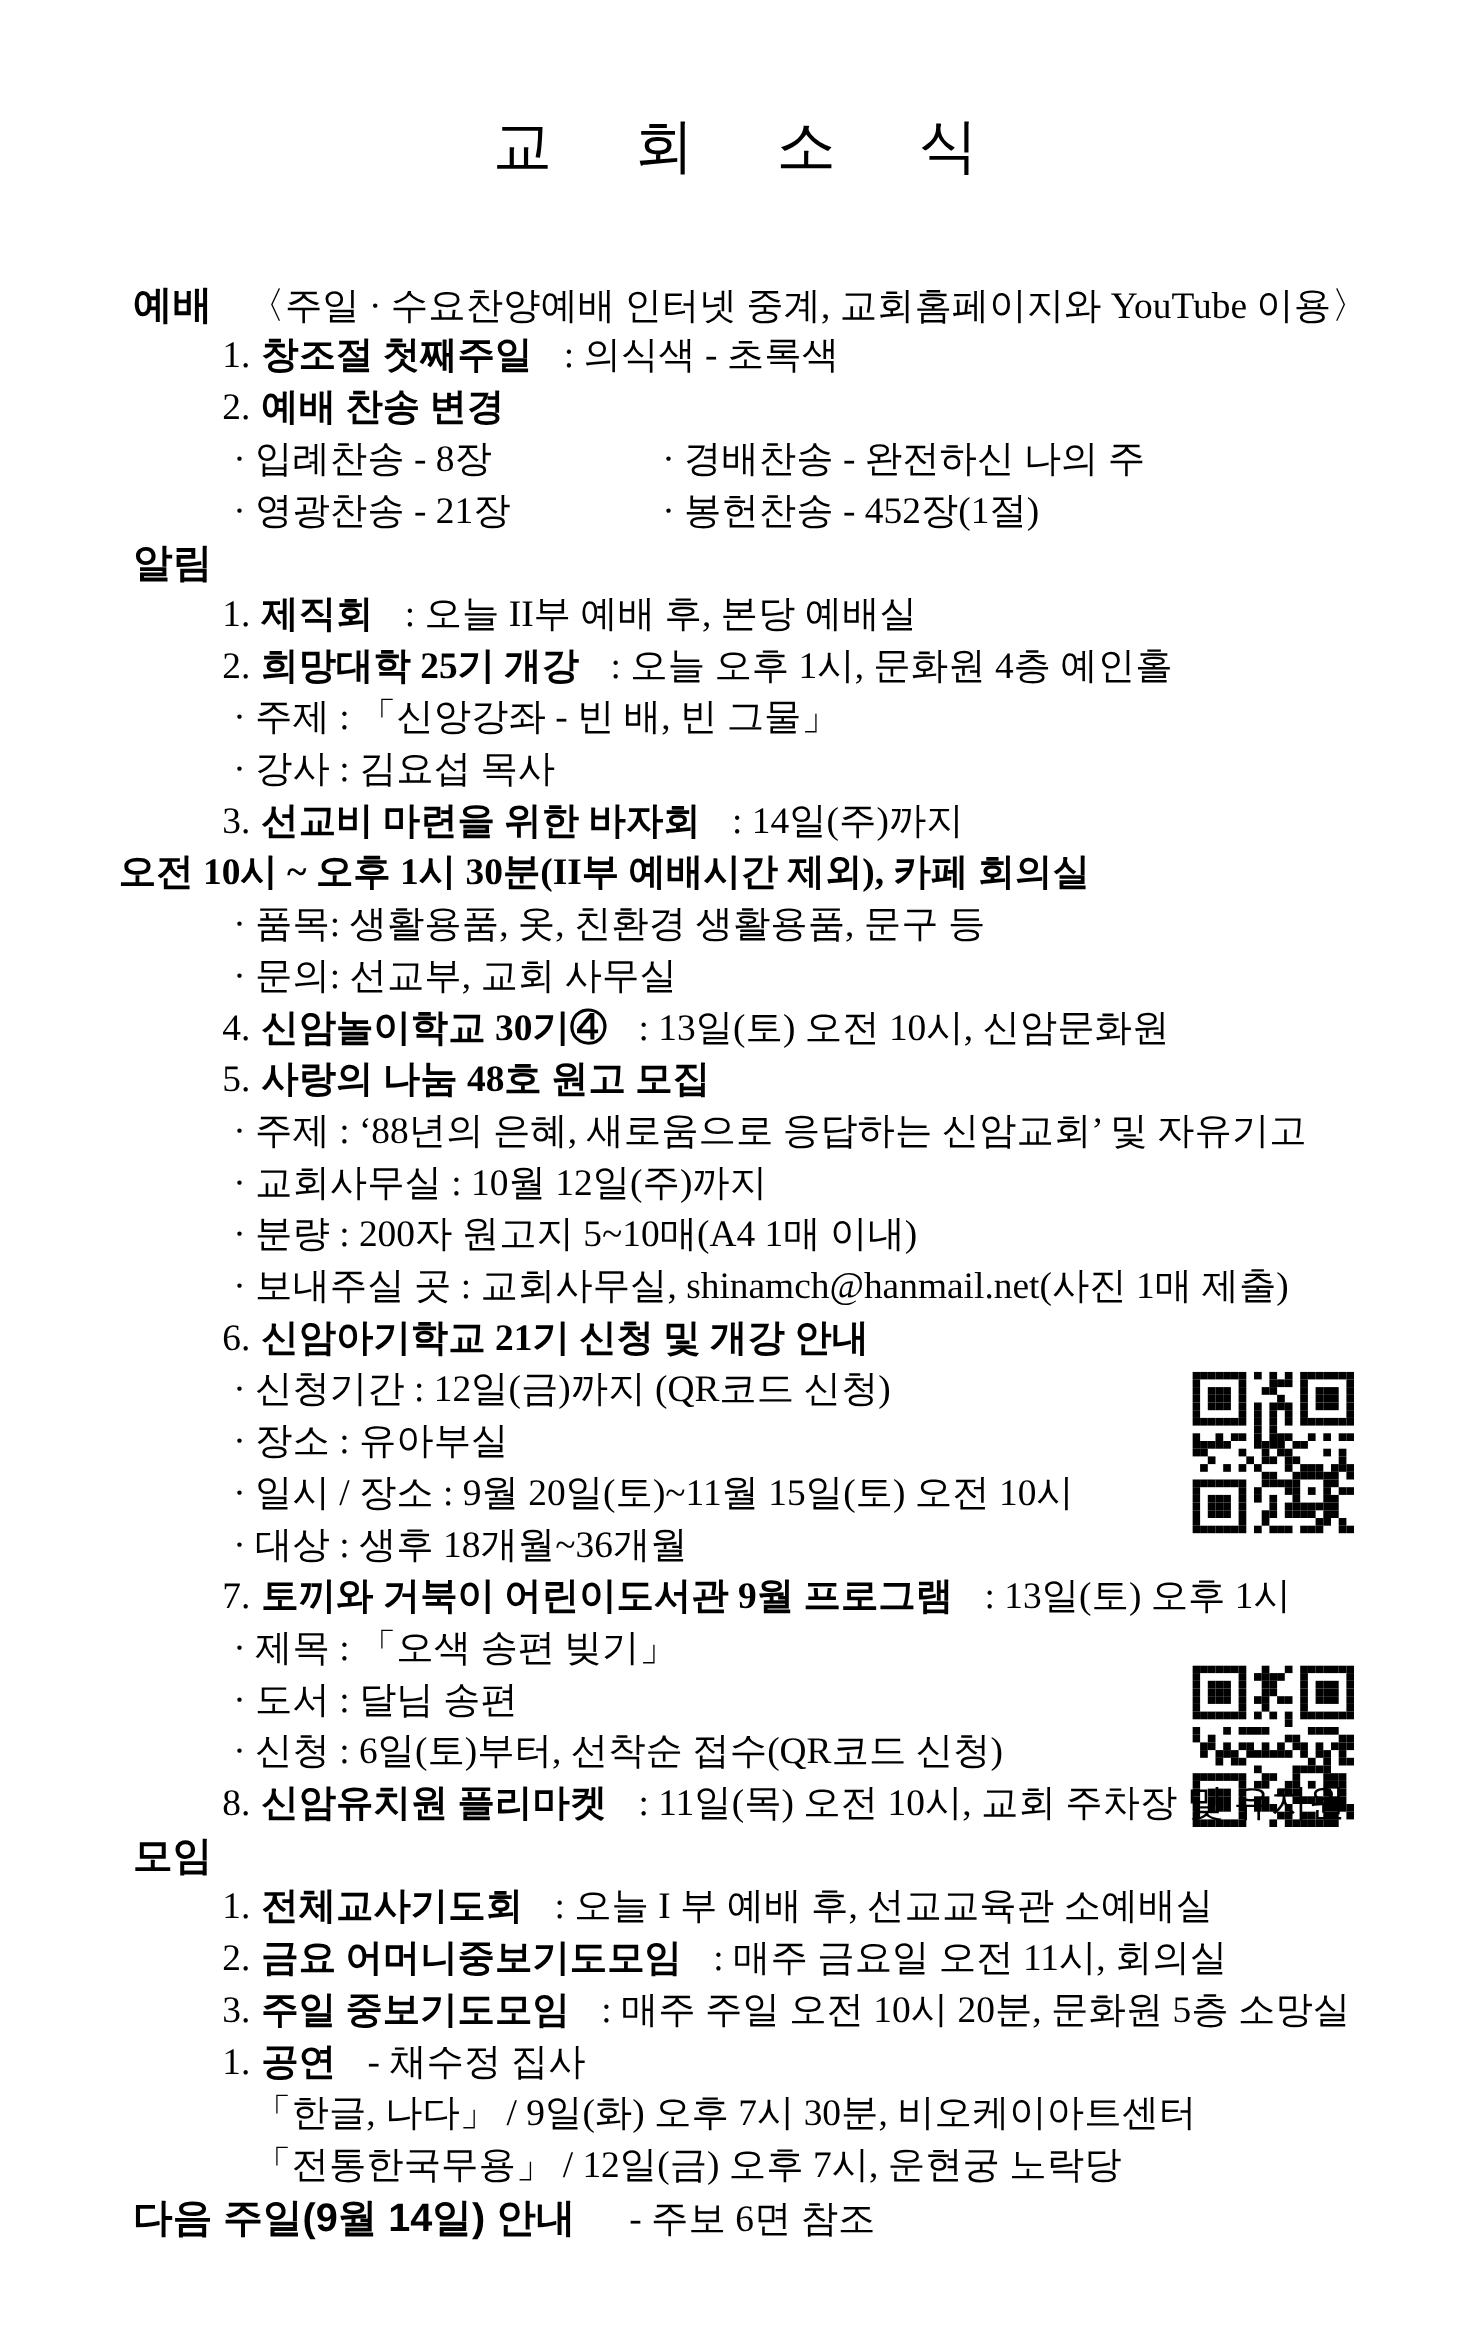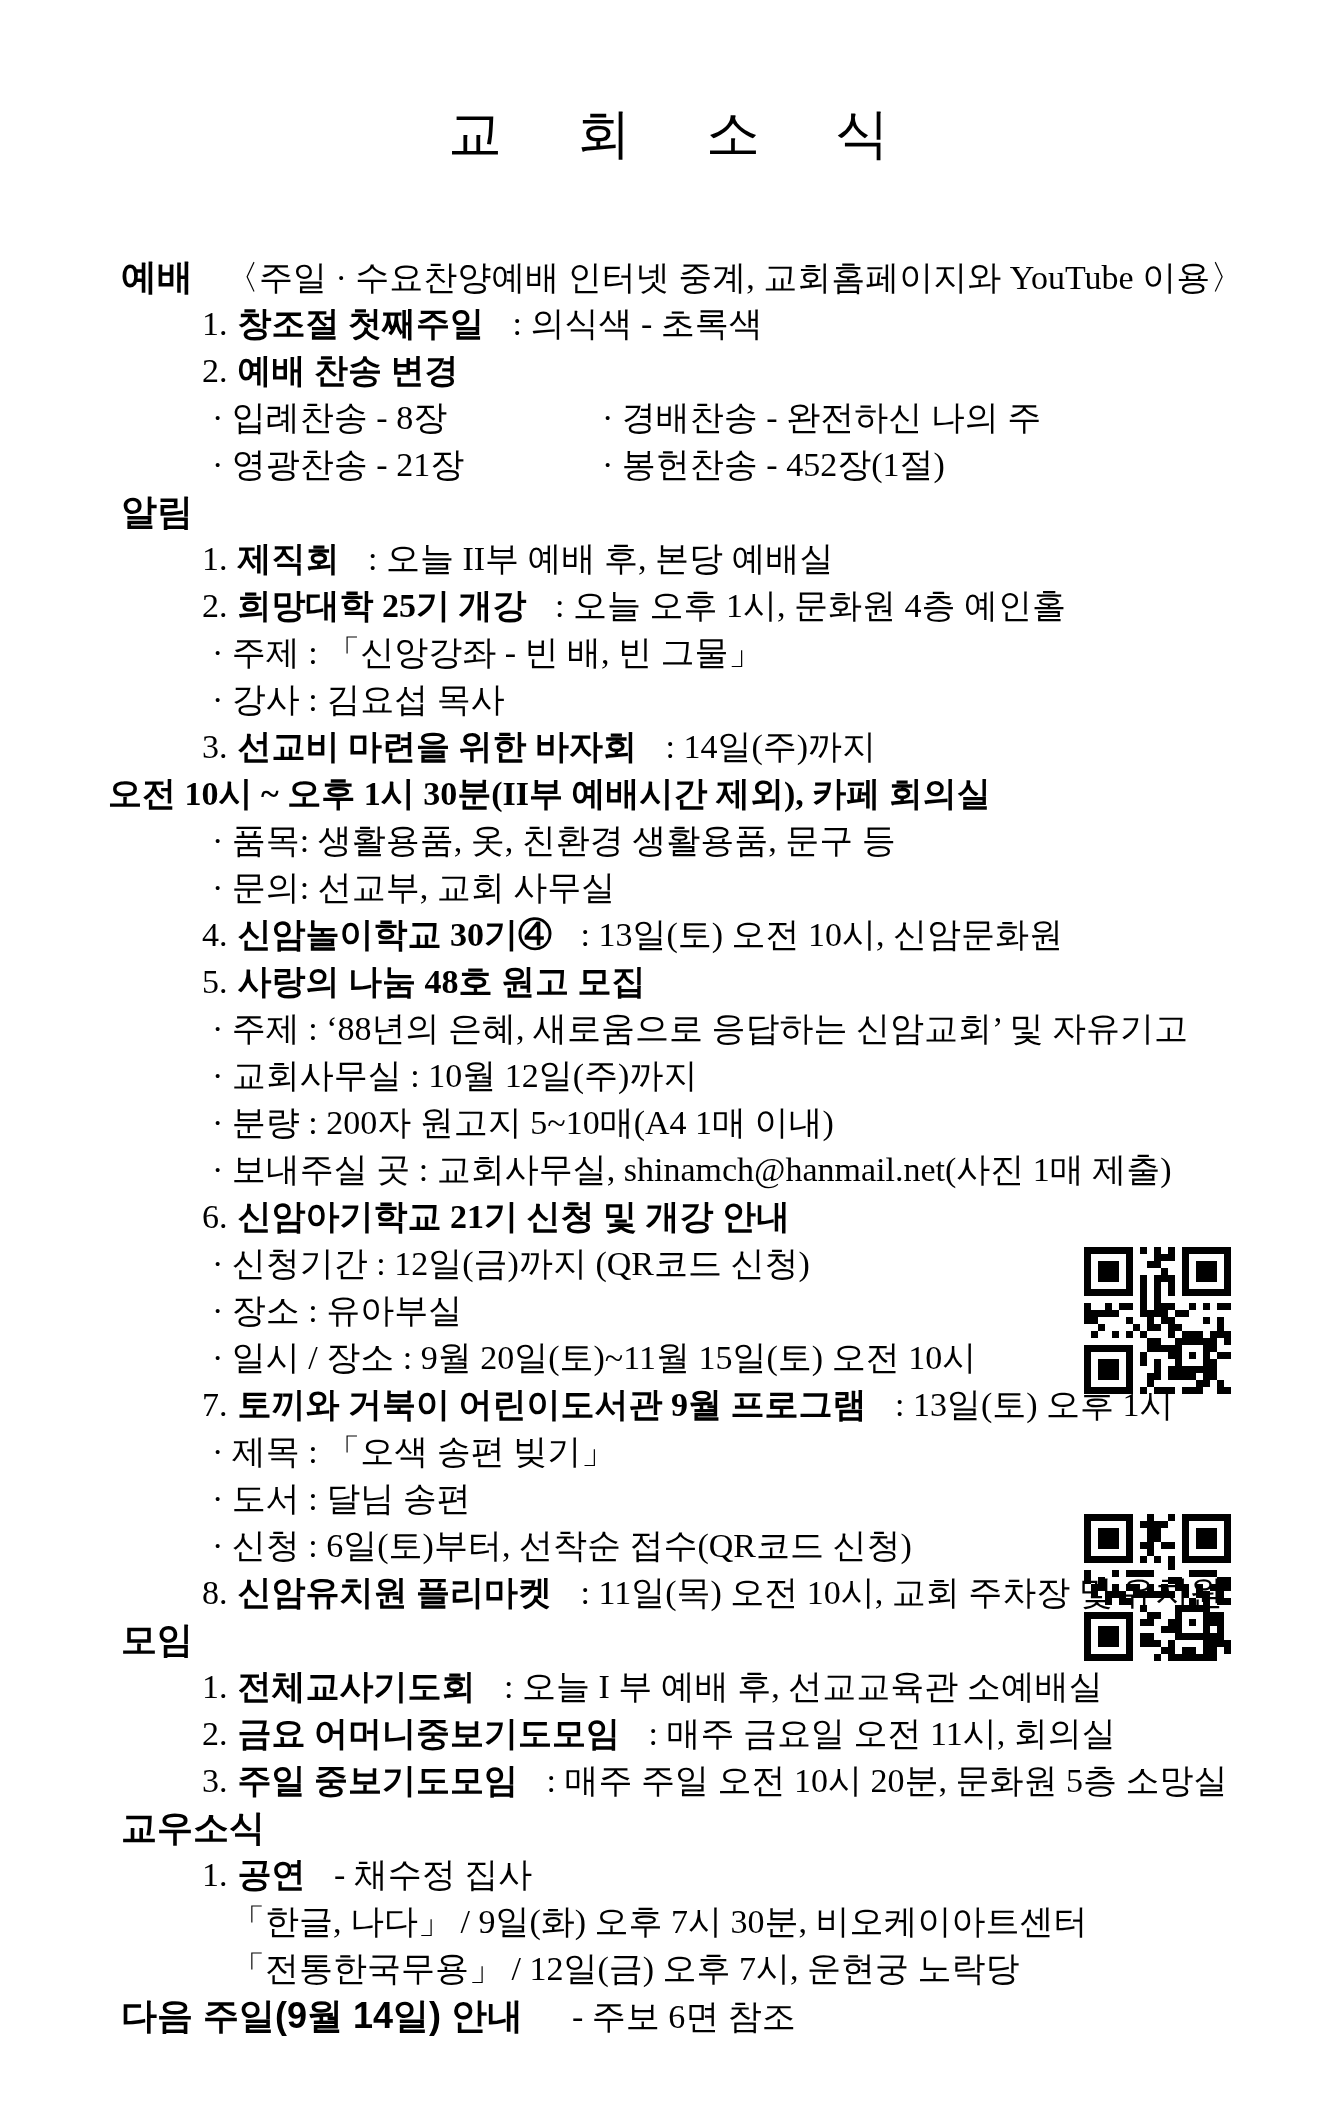--- a/index.html
+++ b/index.html
@@ -120,20 +120,23 @@
   </div>
       <div class="line bullet">
     <span class="txt">· 신청기간 : 12일(금)까지 (QR코드 신청)</span>
   </div>
       <div class="line bullet">
     <span class="txt">· 장소 : 유아부실</span>
   </div>
       <div class="line bullet">
     <span class="txt">· 일시 / 장소 : 9월 20일(토)~11월 15일(토) 오전 10시</span>
   </div>
+      <div class="line bullet">
+    <span class="txt">· 대상 : 생후 18개월~36개월</span>
+  </div>
       <div class="line num">
     <span class="numno">7.</span><span class="lbl">토끼와 거북이 어린이도서관 9월 프로그램</span><span class="rest"> : 13일(토) 오후 1시</span>
   </div>
       <div class="line bullet">
     <span class="txt">· 제목 : 「오색 송편 빚기」</span>
   </div>
       <div class="line bullet">
     <span class="txt">· 도서 : 달님 송편</span>
   </div>
       <div class="line bullet">
@@ -146,23 +149,20 @@
     <span class="hdr">모임</span><span class="rest"></span>
   </div>
       <div class="line num">
     <span class="numno">1.</span><span class="lbl">전체교사기도회</span><span class="rest"> : 오늘 I 부 예배 후, 선교교육관 소예배실</span>
   </div>
       <div class="line num">
     <span class="numno">2.</span><span class="lbl">금요 어머니중보기도모임</span><span class="rest"> : 매주 금요일 오전 11시, 회의실</span>
   </div>
       <div class="line num">
     <span class="numno">3.</span><span class="lbl">주일 중보기도모임</span><span class="rest"> : 매주 주일 오전 10시 20분, 문화원 5층 소망실</span>
-  </div>
-      <div class="line header">
-    <span class="hdr">교우소식</span><span class="rest"></span>
   </div>
       <div class="line num">
     <span class="numno">1.</span><span class="lbl">공연</span><span class="rest"> - 채수정 집사</span>
   </div>
       <div class="line cont2">
     <span class="txt">「한글, 나다」 / 9일(화) 오후 7시 30분, 비오케이아트센터</span>
   </div>
       <div class="line cont2">
     <span class="txt">「전통한국무용」 / 12일(금) 오후 7시, 운현궁 노락당</span>
   </div>

